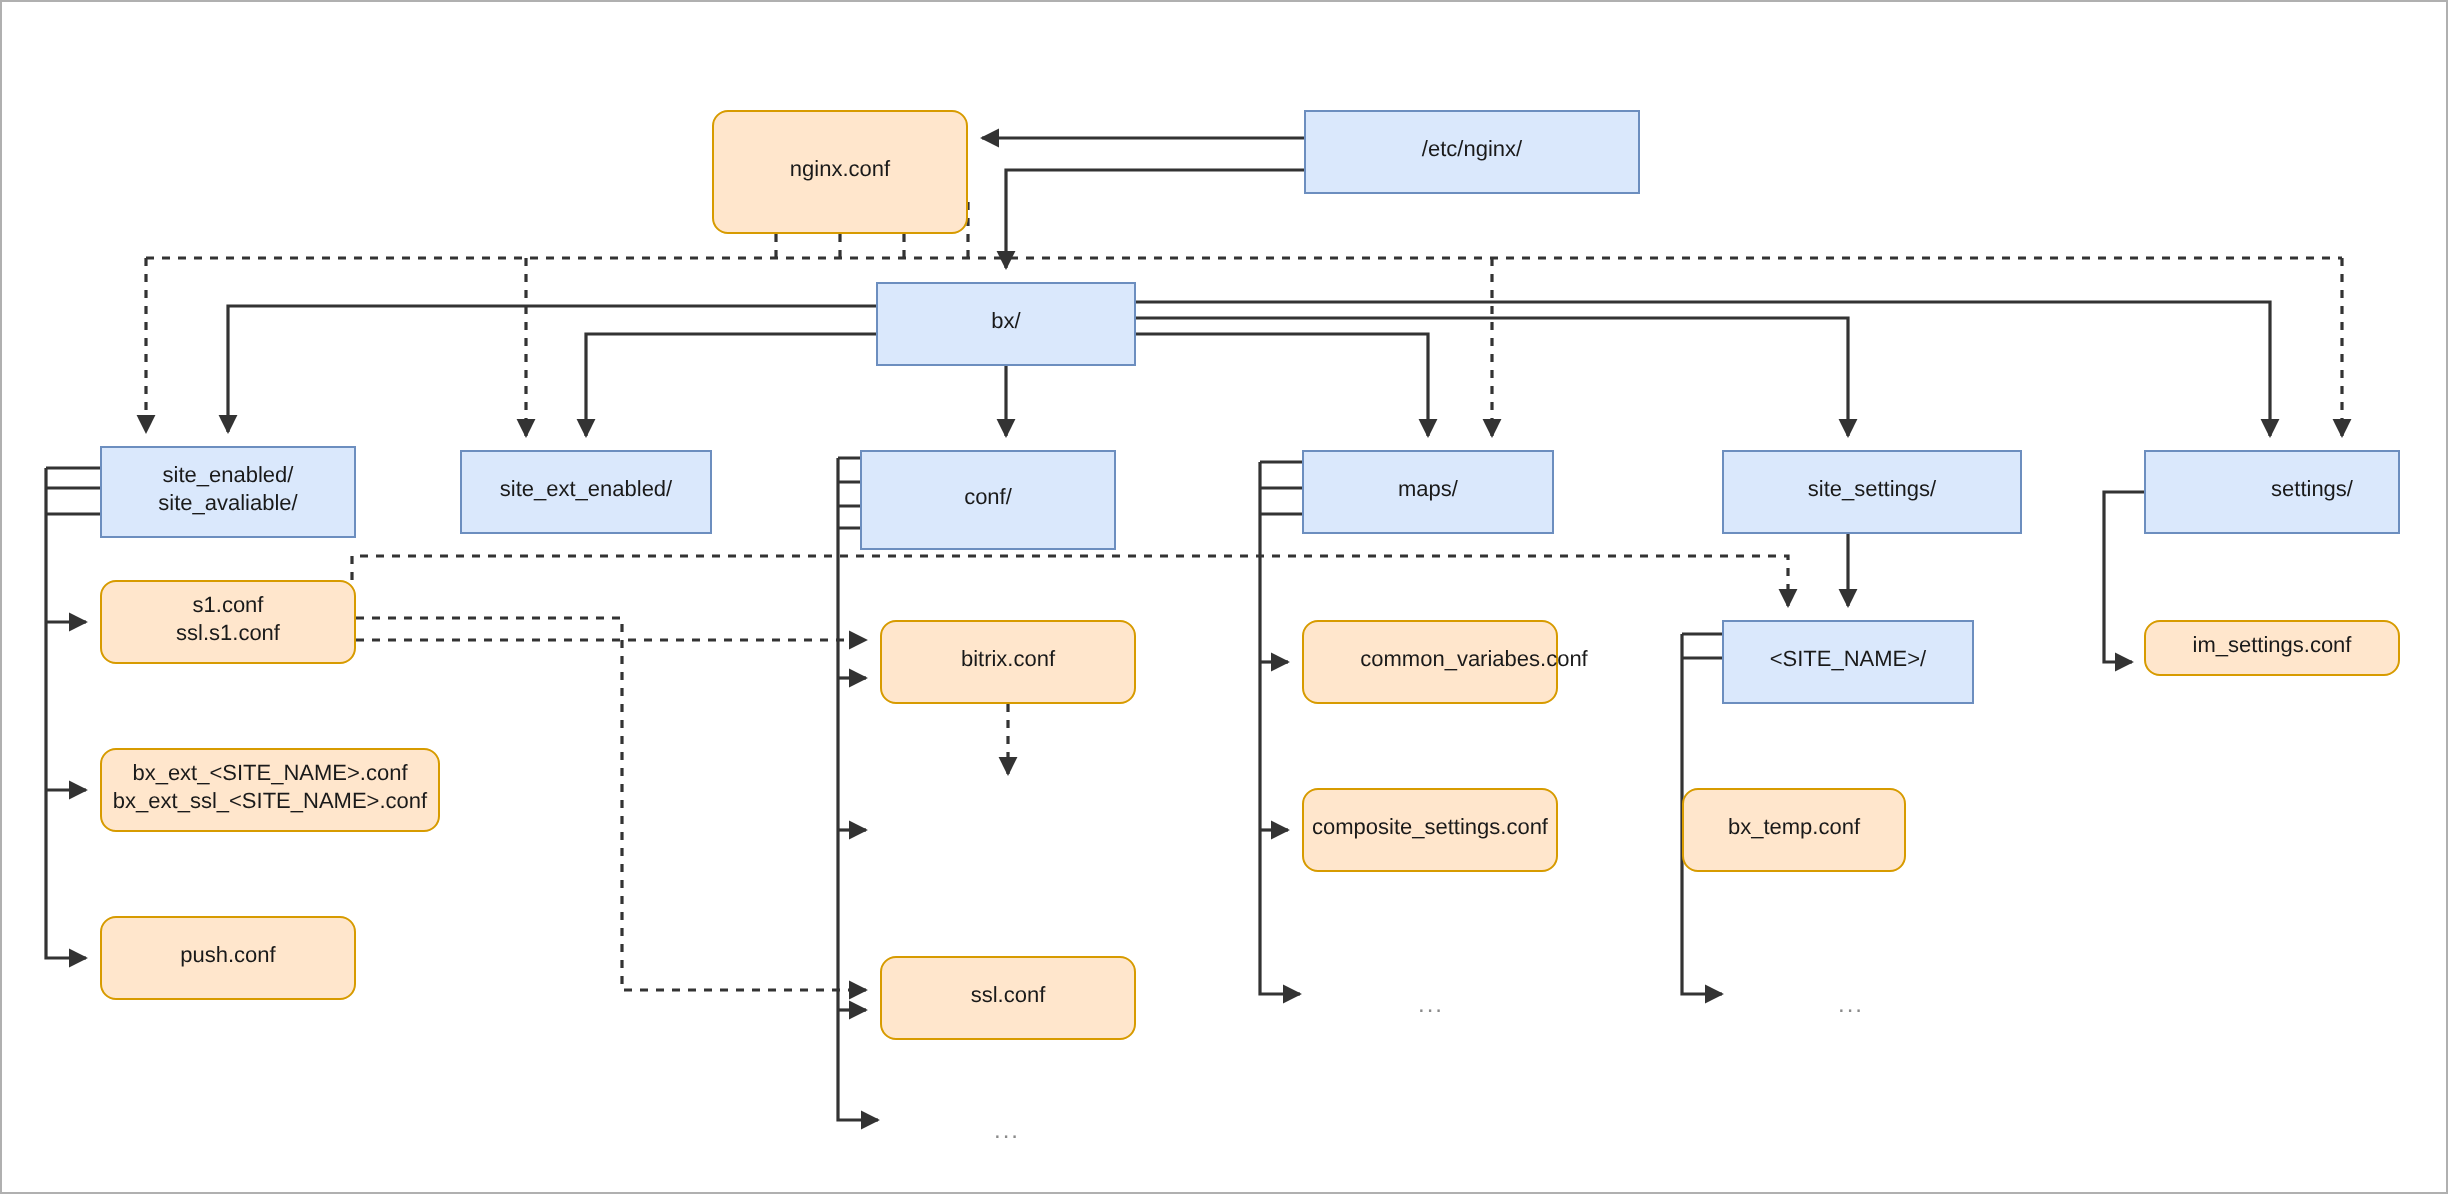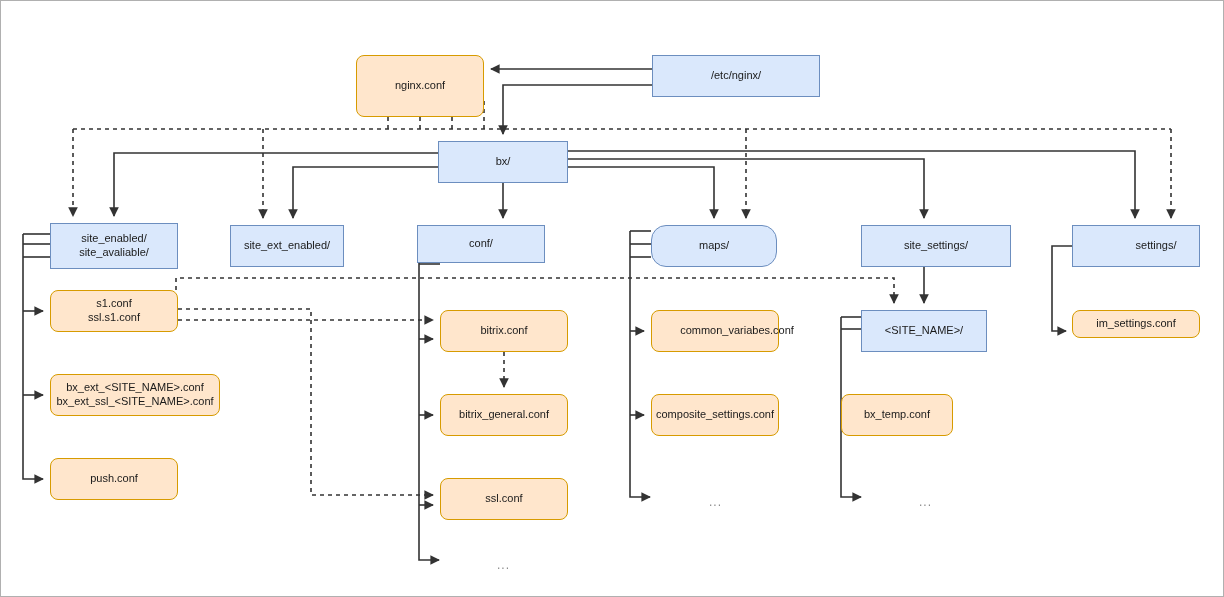--- a/index.html
+++ b/index.html
@@ -103,27 +103,27 @@
       <span class="nlabel">/etc/nginx/</span>
     </div>
   <div class="node blue" style="left:437px;top:140px;width:130px;height:42px;">
       <span class="nlabel">bx/</span>
     </div>
 
   <div class="node blue" style="left:49px;top:222px;width:128px;height:46px;">
       <span class="nlabel">site_enabled/
 site_avaliable/</span>
     </div>
-  <div class="node blue" style="left:229px;top:224px;width:114px;height:42px;">
+  <div class="node blue" style="left:229px;top:224px;width:126px;height:42px;">
       <span class="nlabel">site_ext_enabled/</span>
     </div>
-  <div class="node blue" style="left:416px;top:224px;width:128px;height:38px;">
+  <div class="node blue" style="left:429px;top:224px;width:128px;height:50px;">
       <span class="nlabel">conf/</span>
     </div>
-  <div class="node blue" style="left:650px;top:224px;width:126px;height:42px;border-radius:15px;">
+  <div class="node blue" style="left:650px;top:224px;width:126px;height:42px;">
       <span class="nlabel">maps/</span>
     </div>
   <div class="node blue" style="left:860px;top:224px;width:150px;height:42px;">
       <span class="nlabel">site_settings/</span>
     </div>
   <div class="node blue" style="left:1071px;top:224px;width:128px;height:42px;padding-left:40px;">
       <span class="nlabel">settings/</span>
     </div>
 
   <div class="node orange" style="left:49px;top:289px;width:128px;height:42px;">
@@ -133,23 +133,20 @@
   <div class="node orange" style="left:49px;top:373px;width:170px;height:42px;">
       <span class="nlabel">bx_ext_&lt;SITE_NAME&gt;.conf
 bx_ext_ssl_&lt;SITE_NAME&gt;.conf</span>
     </div>
   <div class="node orange" style="left:49px;top:457px;width:128px;height:42px;">
       <span class="nlabel">push.conf</span>
     </div>
 
   <div class="node orange" style="left:439px;top:309px;width:128px;height:42px;">
       <span class="nlabel">bitrix.conf</span>
-    </div>
-  <div class="node orange" style="left:439px;top:393px;width:128px;height:42px;">
-      <span class="nlabel">bitrix_general.conf</span>
     </div>
   <div class="node orange" style="left:439px;top:477px;width:128px;height:42px;">
       <span class="nlabel">ssl.conf</span>
     </div>
 
   <div class="node orange" style="left:650px;top:309px;width:128px;height:42px;padding-left:44px;">
       <span class="nlabel">common_variabes.conf</span>
     </div>
   <div class="node orange" style="left:650px;top:393px;width:128px;height:42px;">
       <span class="nlabel">composite_settings.conf</span>

